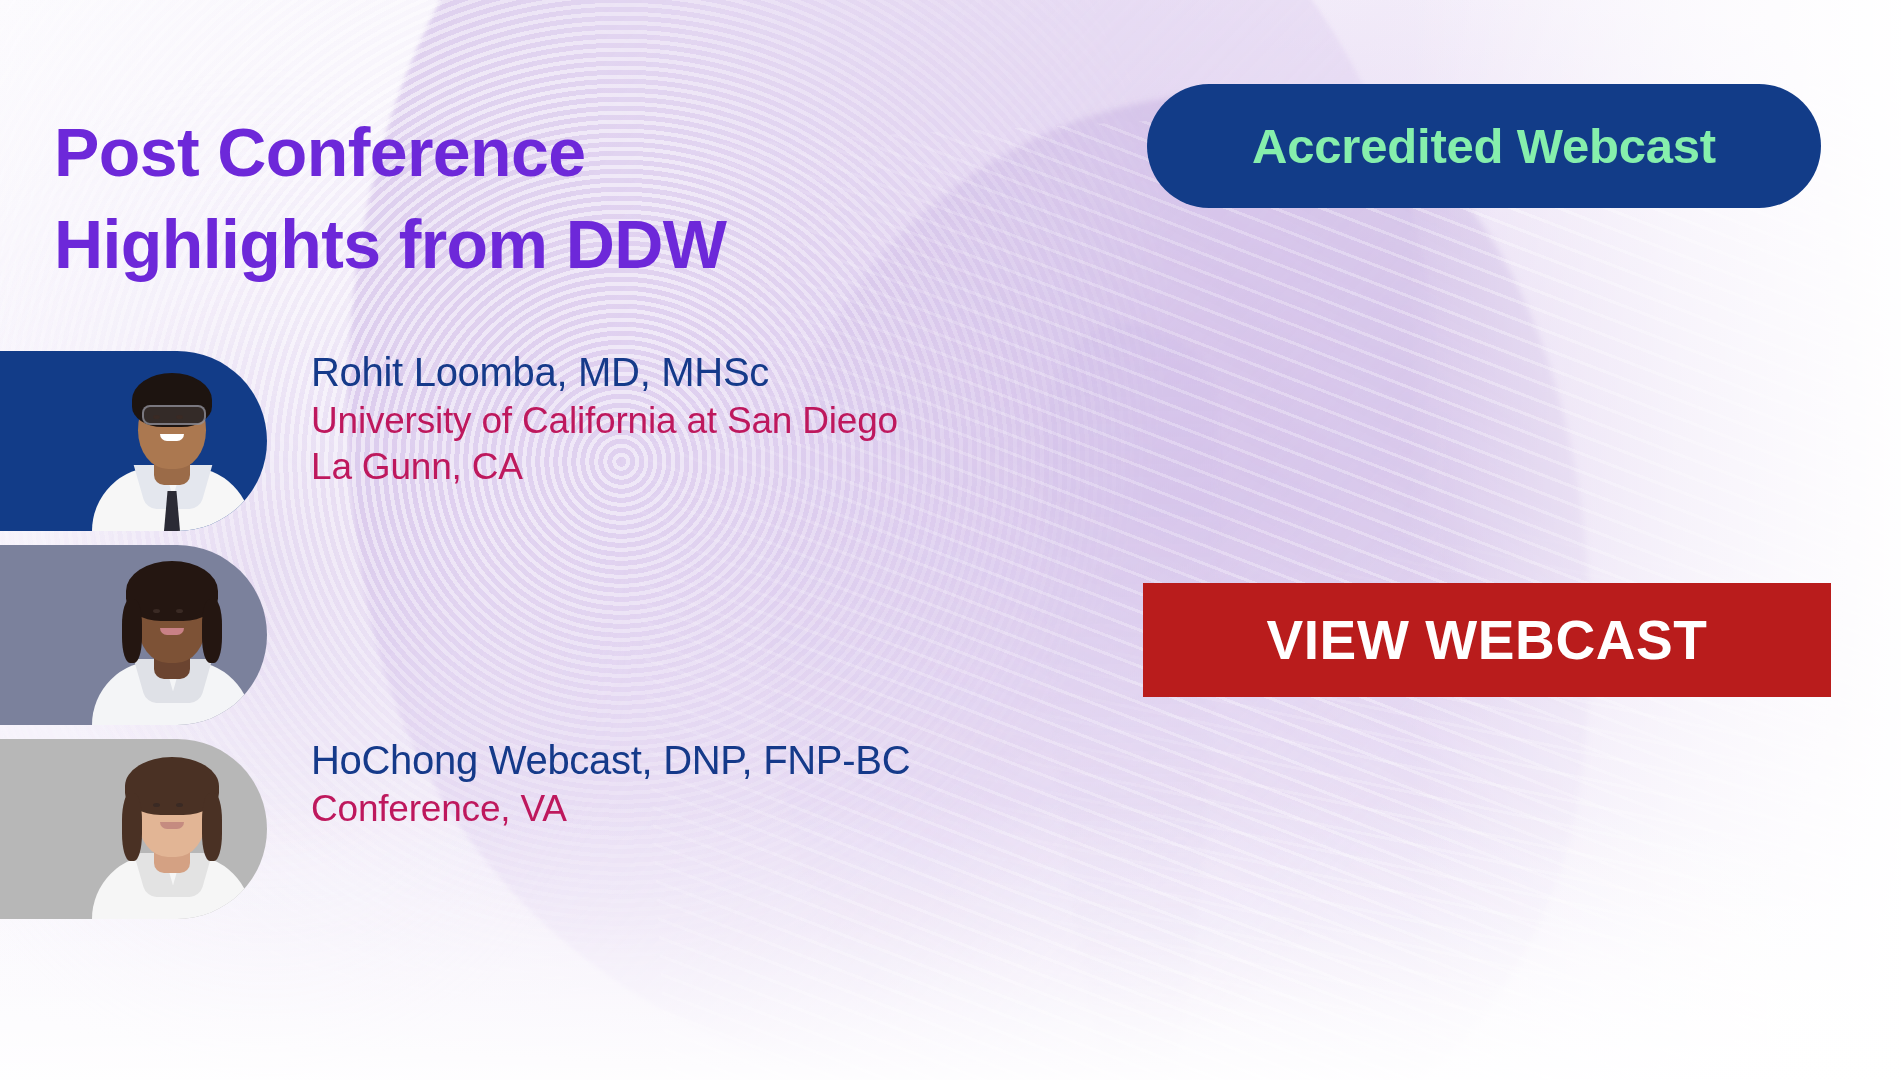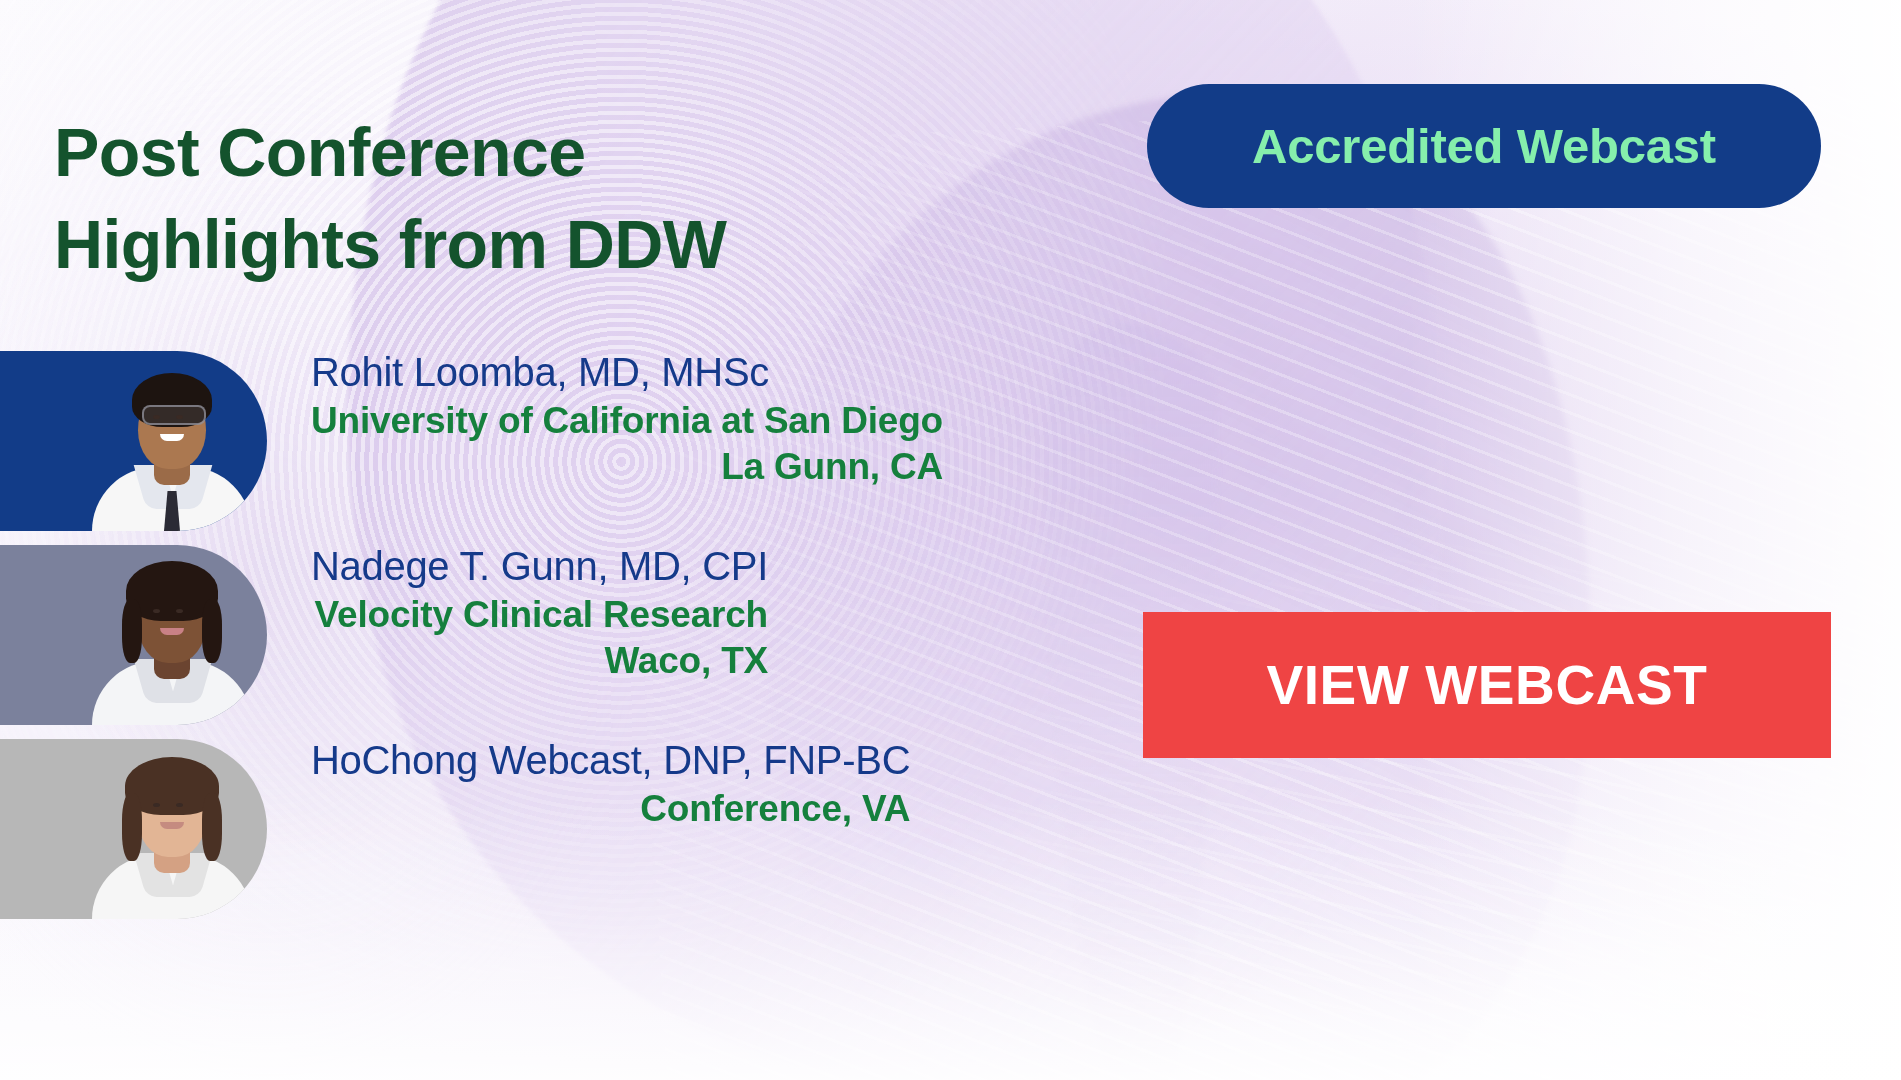--- a/index.html
+++ b/index.html
@@ -132,21 +132,21 @@
     height: 26%;
     background: linear-gradient(0deg, rgba(255,255,255,0.88) 0%, rgba(255,255,255,0.30) 54%, rgba(255,255,255,0) 100%);
   }
 
   
   #headline {
     position: absolute;
     left: 54px;
     top: 60px;
     width: 1030px;
-    color: #14532d;
+    color: #6d28d9;
     font-size: 68px;
     font-weight: 700;
     line-height: 1.36;
     letter-spacing: -0.6px;
   }
   #headline .hl-line { display: block; white-space: nowrap; }
 
   
   #accredited-badge {
     position: absolute;
@@ -295,43 +295,41 @@
   .speaker-name {
     color: #153a8a;
     font-size: 40px;
     font-weight: 400;
     line-height: 1.28;
     white-space: nowrap;
     letter-spacing: -0.3px;
   }
   .speaker-affiliation,
   .speaker-location {
-    color: #15803d;
+    color: #be185d;
     font-size: 37px;
-    font-weight: 700;
+    font-weight: 400;
     line-height: 1.23;
     white-space: nowrap;
     letter-spacing: -0.2px;
-    text-align: right;
   }
 
   
   #view-webcast-button {
     position: absolute;
     left: 1143px;
     top: 583px;
     width: 688px;
-    height: 146px;
-    background: #ef4444;
+    height: 114px;
+    background: #b91c1c;
     display: flex;
     align-items: center;
     justify-content: center;
     box-sizing: border-box;
     cursor: pointer;
-    margin-top: 29px;
   }
   #view-webcast-button .cta-text {
     color: #ffffff;
     font-size: 55px;
     font-weight: 700;
     letter-spacing: 0.6px;
     white-space: nowrap;
   }
 </style>
 </head>
@@ -397,25 +395,20 @@
           <div class="p-neck" style="background:#6b4430;"></div>
           <div class="p-head" style="background:#7d5236;"></div>
           <div class="p-hair" style="background:#241611;width:92px;left:34px;height:60px;"></div>
           <div class="p-hair-side-l" style="background:#241611;left:30px;bottom:62px;height:64px;"></div>
           <div class="p-hair-side-r" style="background:#241611;left:110px;bottom:62px;height:64px;"></div>
           <div class="p-eye-l"></div>
           <div class="p-eye-r"></div>
           <div class="p-mouth" style="background:#c98186;"></div>
         </div>
       </div>
-      <div class="speaker-info">
-        <div class="speaker-name">Nadege T. Gunn, MD, CPI</div>
-        <div class="speaker-affiliation">Velocity Clinical Research</div>
-        <div class="speaker-location">Waco, TX</div>
-      </div>
     </div>
 
     <div class="speaker-row">
       <div class="speaker-photo">
         <div class="photo-bg" style="background:#b7b7b7;"></div>
         <div class="portrait">
           <div class="p-shoulders" style="background:#f6f6f6;"></div>
           <div class="p-collar-l" style="background:#e3e3e3;"></div>
           <div class="p-collar-r" style="background:#e3e3e3;"></div>
           <div class="p-neck" style="background:#d4a183;"></div>

